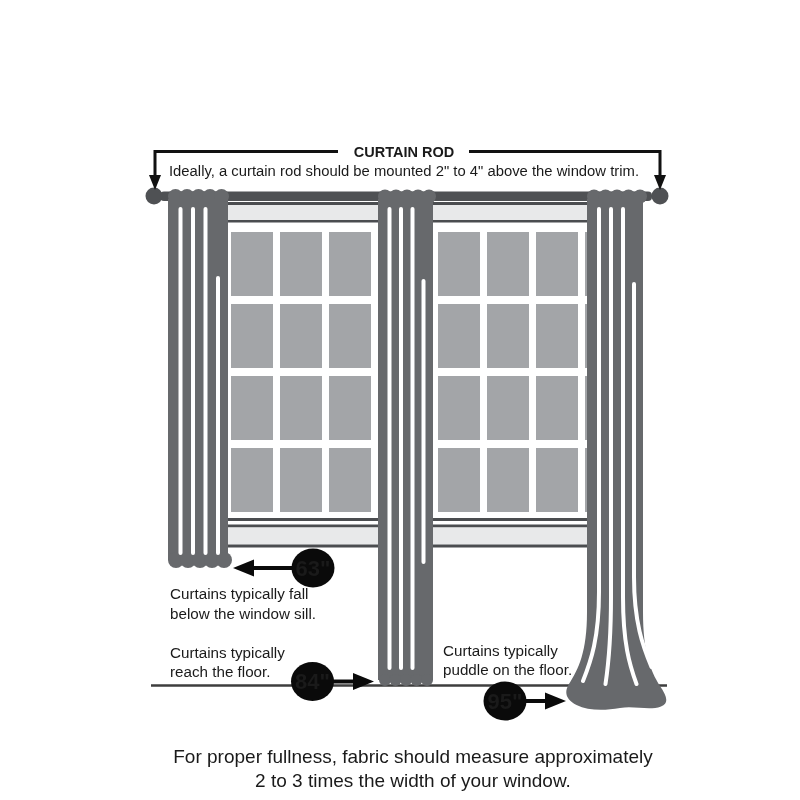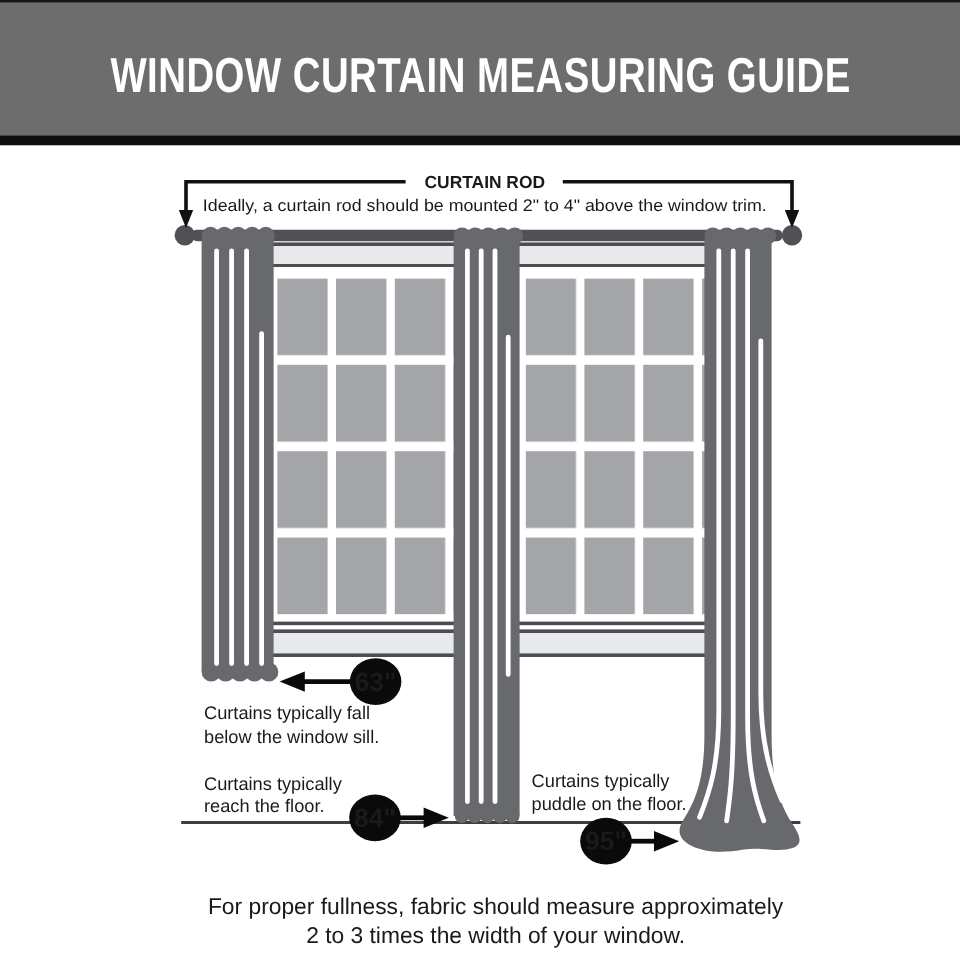--- a/index.html
+++ b/index.html
@@ -22,23 +22,20 @@
   .footer {
     position:absolute; top:745px; left:0; width:786px; text-align:center;
     font-size:19px; line-height:23.5px; color:#1a1a1a;padding-left:20px;
   }
 </style>
 </head>
 <body>
 
 <div class="page">
 
-  <div class="banner">
-    <span class="title">WINDOW CURTAIN MEASURING GUIDE</span>
-  </div>
 
   <svg class="diagram" width="800" height="800" viewBox="0 0 800 800">
     <defs>
       <pattern id="panesL" patternUnits="userSpaceOnUse" x="231" y="232" width="49" height="72">
         <rect width="49" height="72" fill="#ffffff"></rect>
         <rect width="42" height="64" fill="#a3a5a8"></rect>
       </pattern>
       <pattern id="panesR" patternUnits="userSpaceOnUse" x="438" y="232" width="49" height="72">
         <rect width="49" height="72" fill="#ffffff"></rect>
         <rect width="42" height="64" fill="#a3a5a8"></rect>

